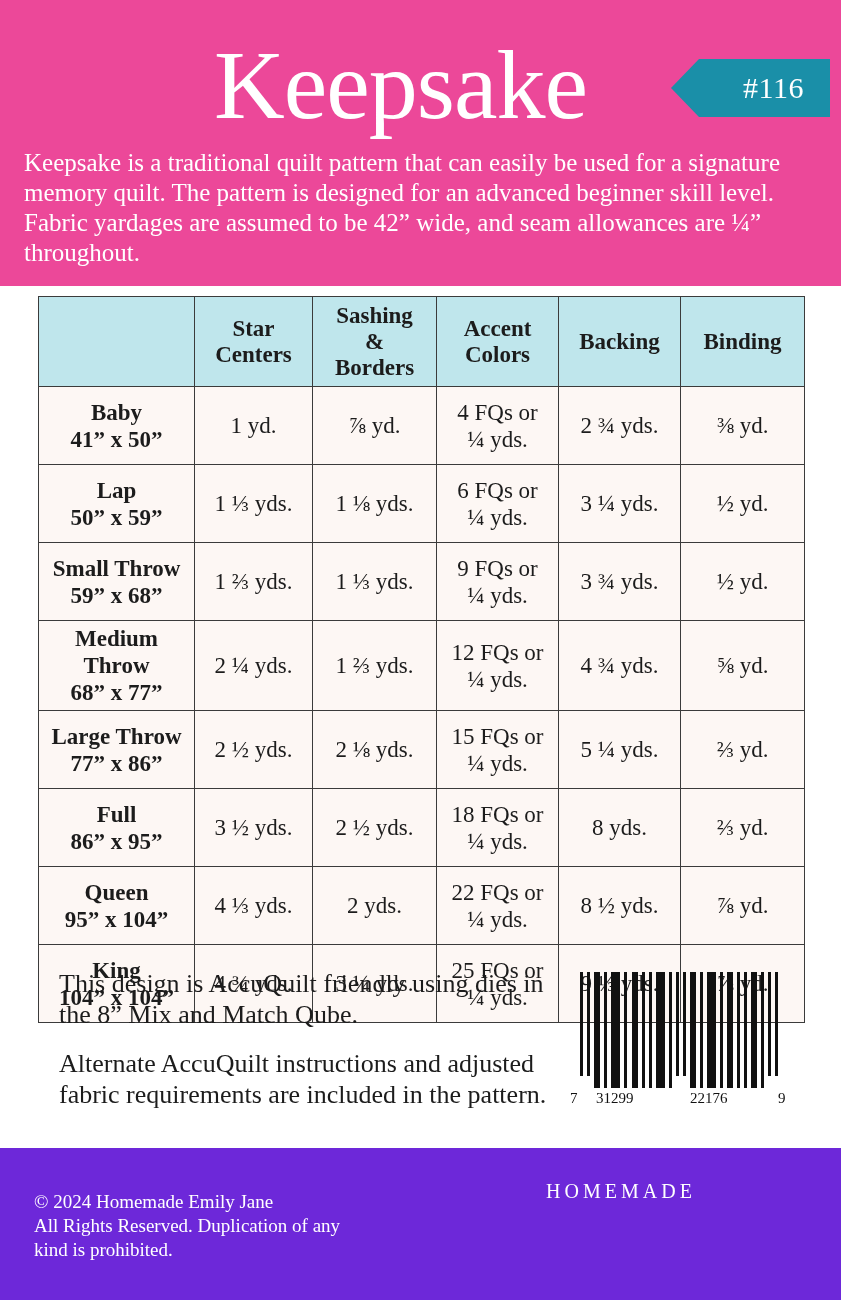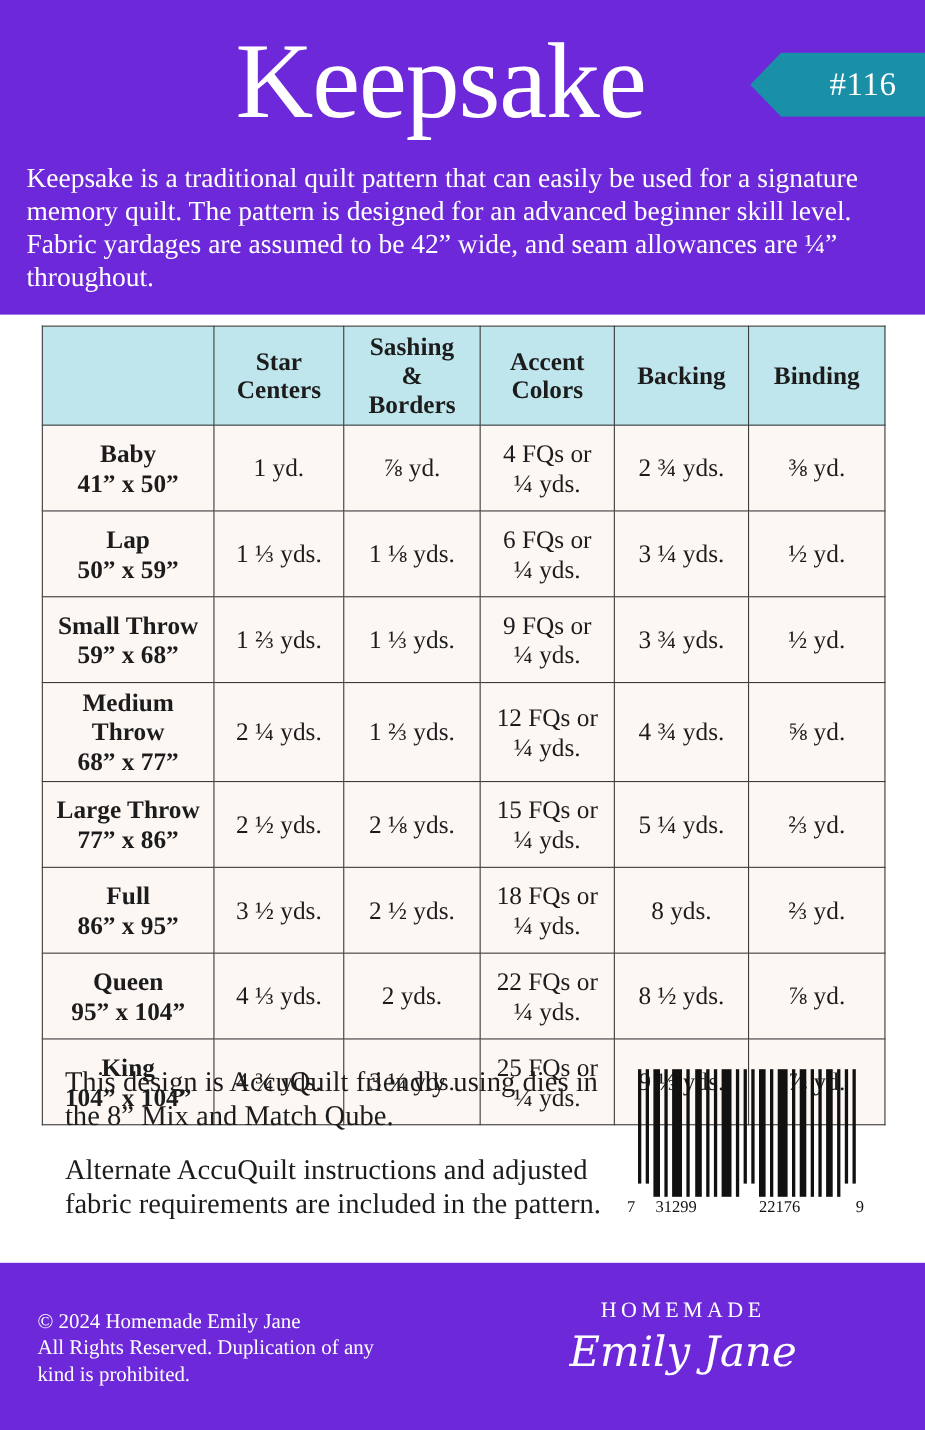--- a/index.html
+++ b/index.html
@@ -19,22 +19,22 @@
     width: 841px;
     height: 1300px;
     background: #ffffff;
   }
 
   
   .header {
     position: relative;
     width: 841px;
     height: 286px;
-    background: #6d28d9;
-    padding: 0;
+    background: #ec4899;
+    padding: 11px;
   }
   .title-row {
     position: relative;
     height: 142px;
   }
   .title {
     position: absolute;
     left: 0;
     right: 0;
     top: 22px;
@@ -434,17 +434,16 @@
   </div>
 
   <div class="footer">
     <div class="copyright">
       <div>© 2024 Homemade Emily Jane</div>
       <div>All Rights Reserved. Duplication of any</div>
       <div>kind is prohibited.</div>
     </div>
     <div class="brand">
       <div class="brand-top">HOMEMADE</div>
-      <div class="brand-script">Emily Jane</div>
     </div>
   </div>
 
 </div>
 
 </body></html>

